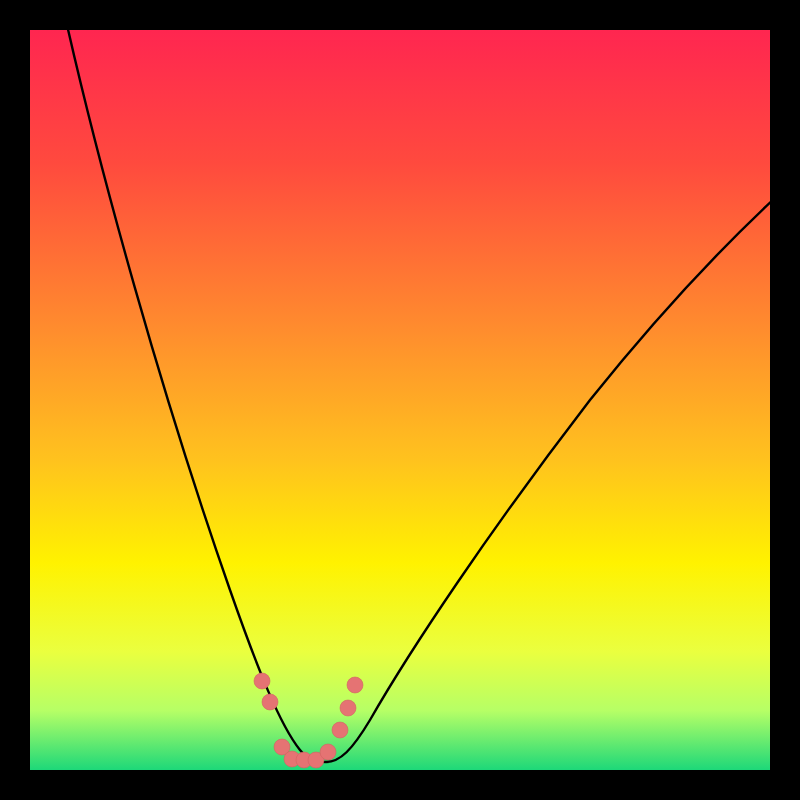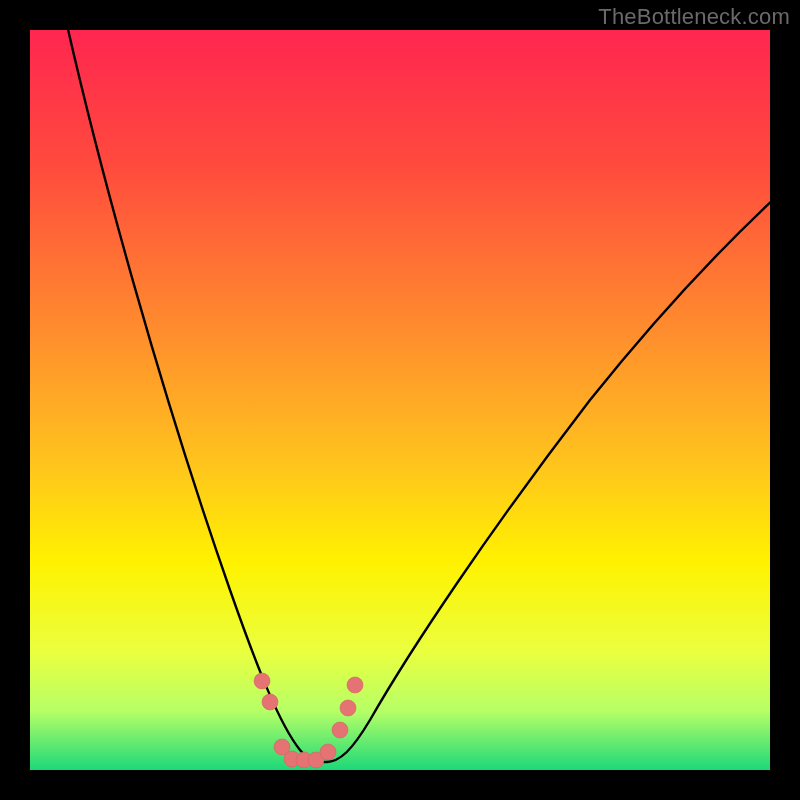--- a/index.html
+++ b/index.html
@@ -82,14 +82,13 @@
         <circle cx="274" cy="730" r="8"></circle>
         <circle cx="286" cy="730" r="8"></circle>
         <circle cx="298" cy="722" r="8"></circle>
         <circle cx="310" cy="700" r="8"></circle>
         <circle cx="318" cy="678" r="8"></circle>
         <circle cx="325" cy="655" r="8"></circle>
       </g>
     </svg>
   </div>
 
-  <div class="watermark">TheBottleneck.com</div>
 </div>
 
 </body></html>

